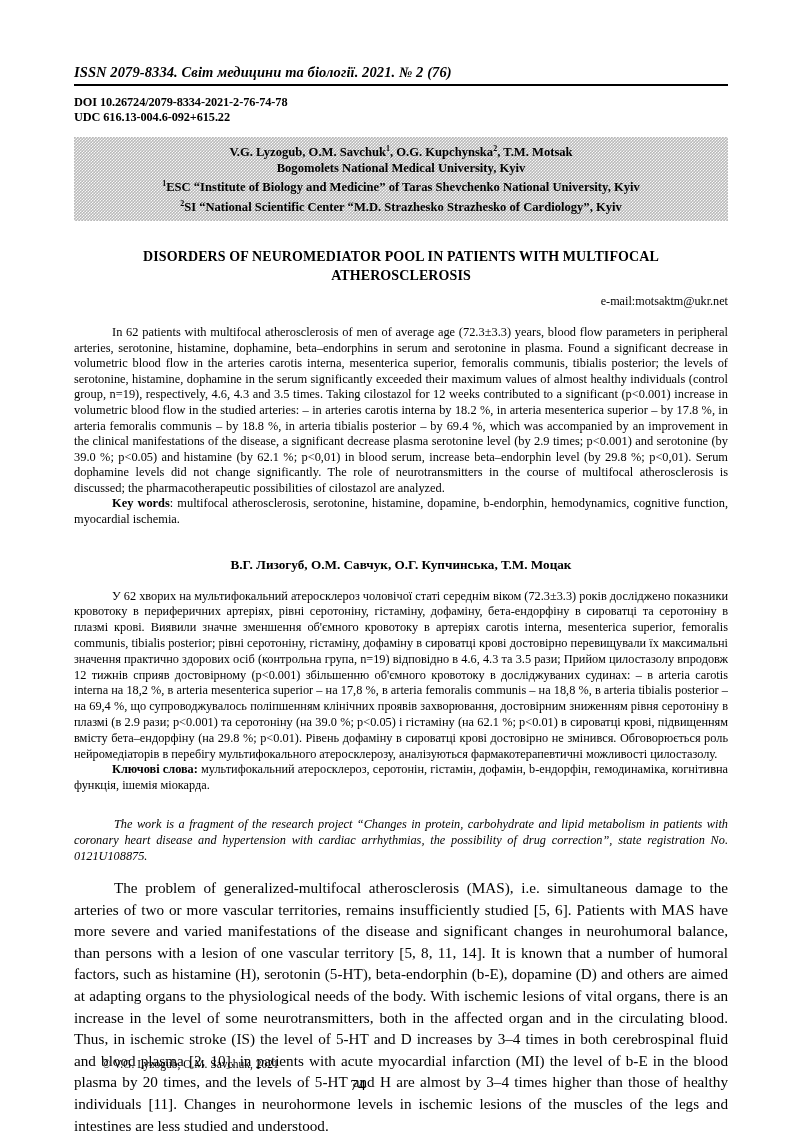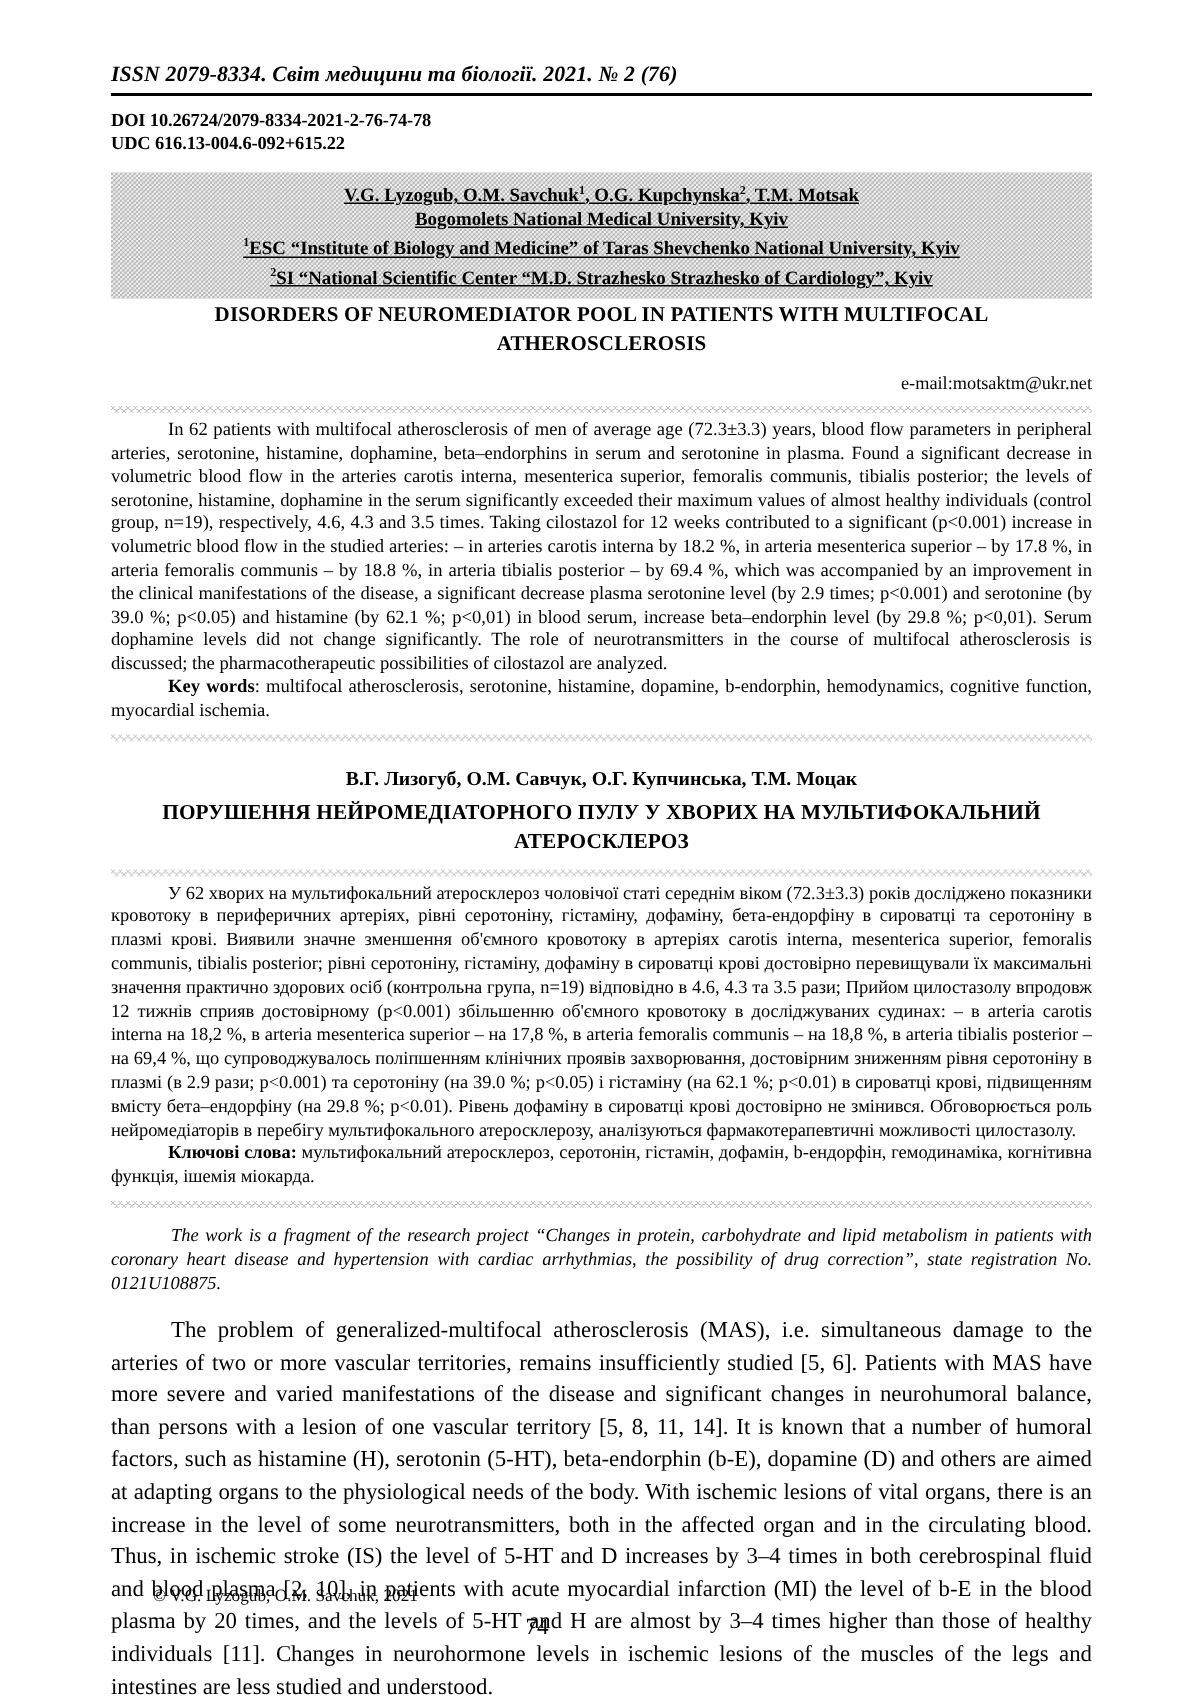--- a/index.html
+++ b/index.html
@@ -24,21 +24,21 @@
   }
   .content {
     position: absolute;
     left: 74px;
     top: 0;
     width: 654px;
   }
 
   
   .runhead {
-    margin-top: 42px;
+    margin-top: 64px;
     font-style: italic;
     font-weight: bold;
     font-size: 14.5px;
     letter-spacing: 0.1px;
     padding-bottom: 3px;
   }
   .rule-thick {
     border-bottom: 2px solid #000;
     width: 100%;
     margin-bottom: 9px;
@@ -60,26 +60,26 @@
     font-weight: bold;
     font-size: 12.6px;
     line-height: 15.6px;
     background-color: #b9b9b9;
     background-image:
       linear-gradient(45deg, rgba(255,255,255,.85) 25%, transparent 25%, transparent 75%, rgba(255,255,255,.85) 75%),
       linear-gradient(45deg, rgba(255,255,255,.85) 25%, transparent 25%, transparent 75%, rgba(255,255,255,.85) 75%);
     background-size: 3px 3px;
     background-position: 0 0, 1.5px 1.5px;
   }
-  .authors-box div { white-space: nowrap; text-decoration: underline; }
+  .authors-box div { white-space: nowrap; }
   .authors-box sup { font-size: 8px; vertical-align: super; }
 
   
   .art-title {
-    margin-top: 2px;
+    margin-top: 26px;
     text-align: center;
     font-weight: bold;
     font-size: 14px;
     line-height: 19px;
     letter-spacing: 0.1px;
   }
   .email {
     margin-top: 9px;
     text-align: right;
     font-size: 12.2px;
@@ -190,24 +190,20 @@
     <div class="email">e-mail:motsaktm@ukr.net</div>
 
     <div class="wave"></div>
 
     <p class="abstract">In 62 patients with multifocal atherosclerosis of men of average age (72.3±3.3) years, blood flow parameters in peripheral arteries, serotonine, histamine, dophamine, beta–endorphins in serum and serotonine in plasma. Found a significant decrease in volumetric blood flow in the arteries carotis interna, mesenterica superior, femoralis communis, tibialis posterior; the levels of serotonine, histamine, dophamine in the serum significantly exceeded their maximum values of almost healthy individuals (control group, n=19), respectively, 4.6, 4.3 and 3.5 times. Taking cilostazol for 12 weeks contributed to a significant (p&lt;0.001) increase in volumetric blood flow in the studied arteries: – in arteries carotis interna by 18.2 %, in arteria mesenterica superior – by 17.8 %, in arteria femoralis communis – by 18.8 %, in arteria tibialis posterior – by 69.4 %, which was accompanied by an improvement in the clinical manifestations of the disease, a significant decrease plasma serotonine level (by 2.9 times; p&lt;0.001) and serotonine (by 39.0 %; p&lt;0.05) and histamine (by 62.1 %; p&lt;0,01) in blood serum, increase beta–endorphin level (by 29.8 %; p&lt;0,01). Serum dophamine levels did not change significantly. The role of neurotransmitters in the course of multifocal atherosclerosis is discussed; the pharmacotherapeutic possibilities of cilostazol are analyzed.</p>
     <p class="abstract kw"><b>Key words</b><span>: multifocal atherosclerosis, serotonine, histamine, dopamine, b-endorphin, hemodynamics, cognitive function, myocardial ischemia.</span></p>
 
     <div class="wave"></div>
 
     <div class="ua-authors">В.Г. Лизогуб, О.М. Савчук, О.Г. Купчинська,  Т.М. Моцак</div>
-    <div class="ua-title">
-      <div>ПОРУШЕННЯ  НЕЙРОМЕДІАТОРНОГО ПУЛУ У ХВОРИХ НА МУЛЬТИФОКАЛЬНИЙ</div>
-      <div>АТЕРОСКЛЕРОЗ</div>
-    </div>
 
     <div class="wave"></div>
 
     <p class="abstract ua">У 62 хворих на мультифокальний атеросклероз чоловічої статі середнім віком (72.3±3.3) років досліджено показники кровотоку в периферичних артеріях, рівні серотоніну, гістаміну, дофаміну, бета-ендорфіну в сироватці та серотоніну в плазмі крові. Виявили значне зменшення об'ємного кровотоку в артеріях carotis interna, mesenterica superior, femoralis communis, tibialis posterior; рівні серотоніну, гістаміну, дофаміну в сироватці крові достовірно перевищували їх максимальні значення практично здорових осіб (контрольна група, n=19) відповідно в 4.6, 4.3 та 3.5 рази; Прийом цилостазолу впродовж 12 тижнів сприяв достовірному (р&lt;0.001) збільшенню об'ємного кровотоку в досліджуваних судинах: – в arteria carotis interna на 18,2 %, в arteria mesenterica superior – на 17,8 %, в arteria femoralis communis – на 18,8 %, в arteria tibialis posterior – на 69,4 %, що супроводжувалось поліпшенням клінічних проявів захворювання, достовірним зниженням рівня серотоніну в плазмі (в 2.9 рази; р&lt;0.001) та серотоніну (на 39.0 %; р&lt;0.05) і гістаміну (на 62.1 %; р&lt;0.01) в сироватці крові, підвищенням вмісту бета–ендорфіну (на 29.8 %; р&lt;0.01). Рівень дофаміну в сироватці крові достовірно не змінився. Обговорюється роль нейромедіаторів в перебігу мультифокального атеросклерозу, аналізуються фармакотерапевтичні можливості цилостазолу.</p>
     <p class="abstract ua kw"><b>Ключові слова:</b><span> мультифокальний атеросклероз, серотонін, гістамін, дофамін, b-ендорфін, гемодинаміка, когнітивна функція, ішемія міокарда.</span></p>
 
     <div class="wave"></div>
 
     <p class="funding">The work is a fragment of the research project “Changes in protein, carbohydrate and lipid metabolism in patients with coronary heart disease and hypertension with cardiac arrhythmias, the possibility of drug correction”, state registration No. 0121U108875.</p>
 

